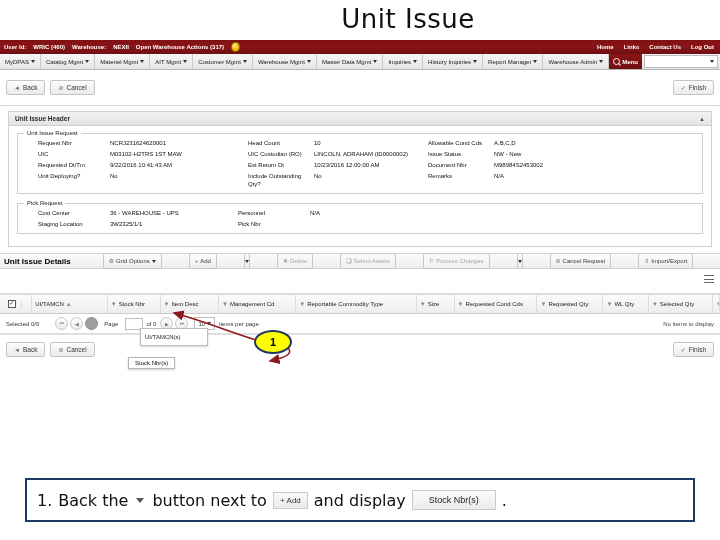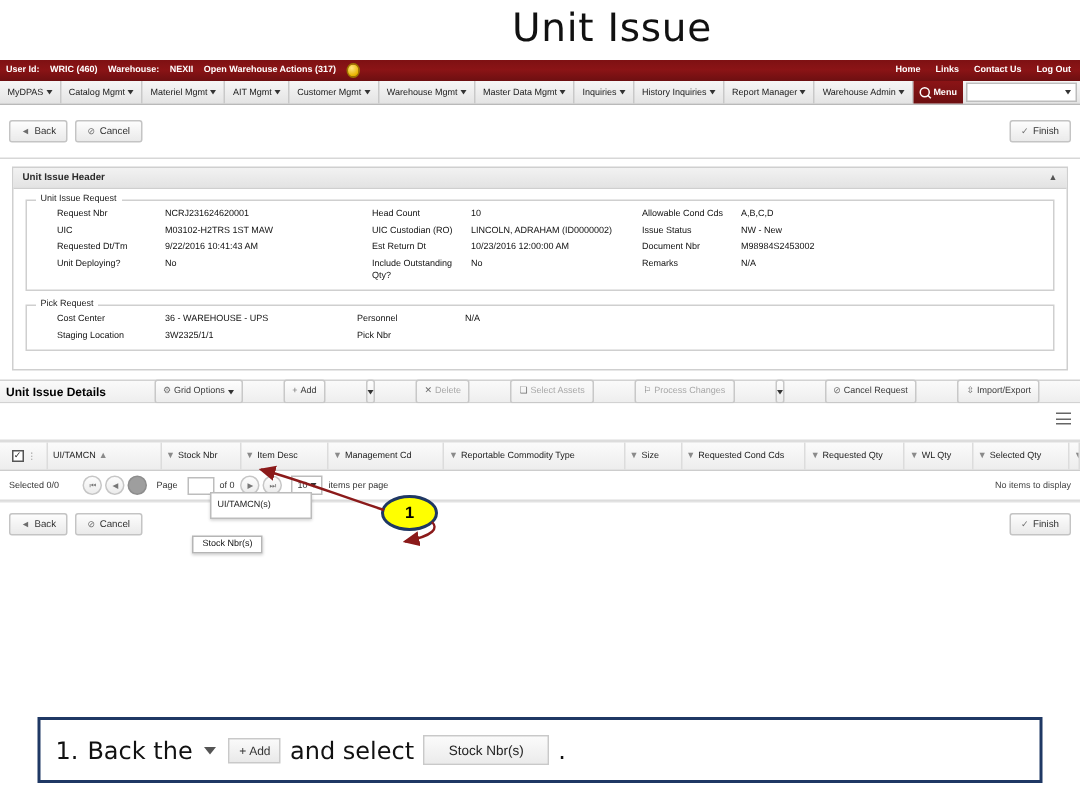--- a/index.html
+++ b/index.html
@@ -621,22 +621,23 @@
       </marker>
     </defs>
     <path d="M256,340 C225,330 200,320 174,313" stroke="#8b1a1a" stroke-width="1.6" fill="none" marker-end="url(#ah)"></path>
     <path d="M288,348 C292,352 290,357 270,361" stroke="#8b1a1a" stroke-width="1.6" fill="none" marker-end="url(#ah)"></path>
   </svg>
 
   <div class="instruction">
     <span class="num">1.</span>
     <span>Back the</span>
     <i class="inline-caret"></i>
+    <span>button next to</span>
     <span class="mini-add">
       <span>+</span>
       <span>Add</span>
     </span>
-    <span>and select</span>
+    <span>and display</span>
     <span class="mini-stock">Stock Nbr(s)</span>
     <span>.</span>
   </div>
 
 </div>
 
 </body></html>

